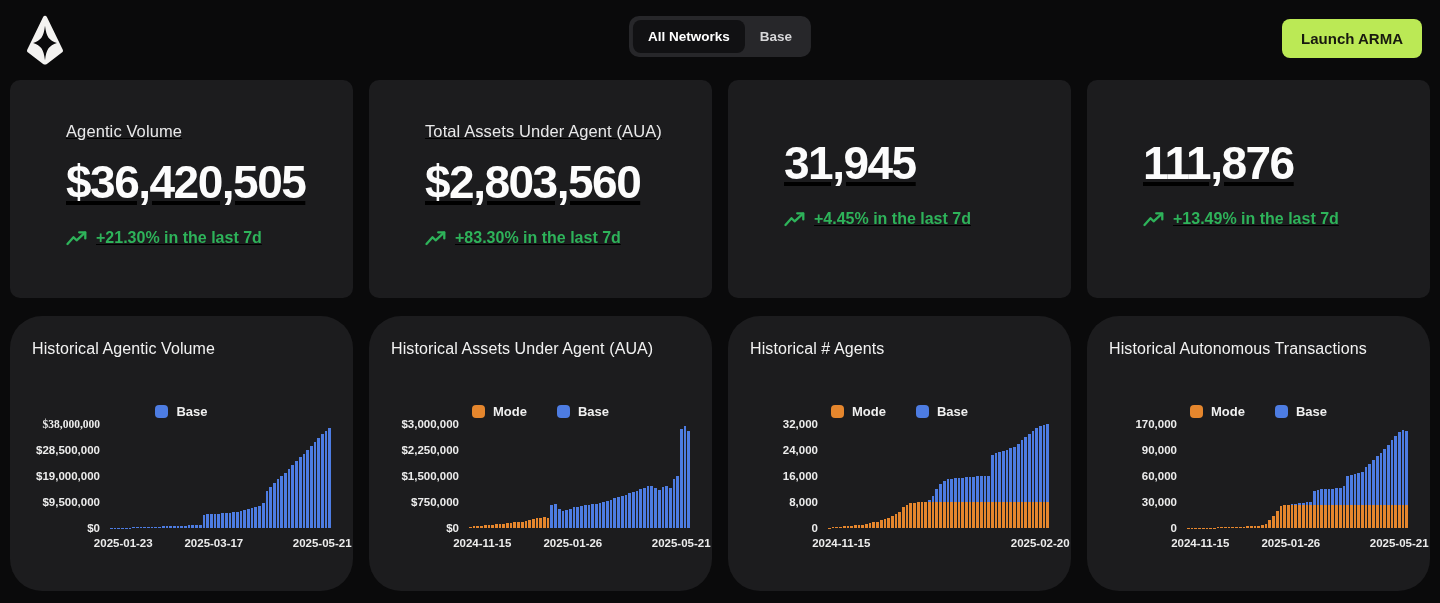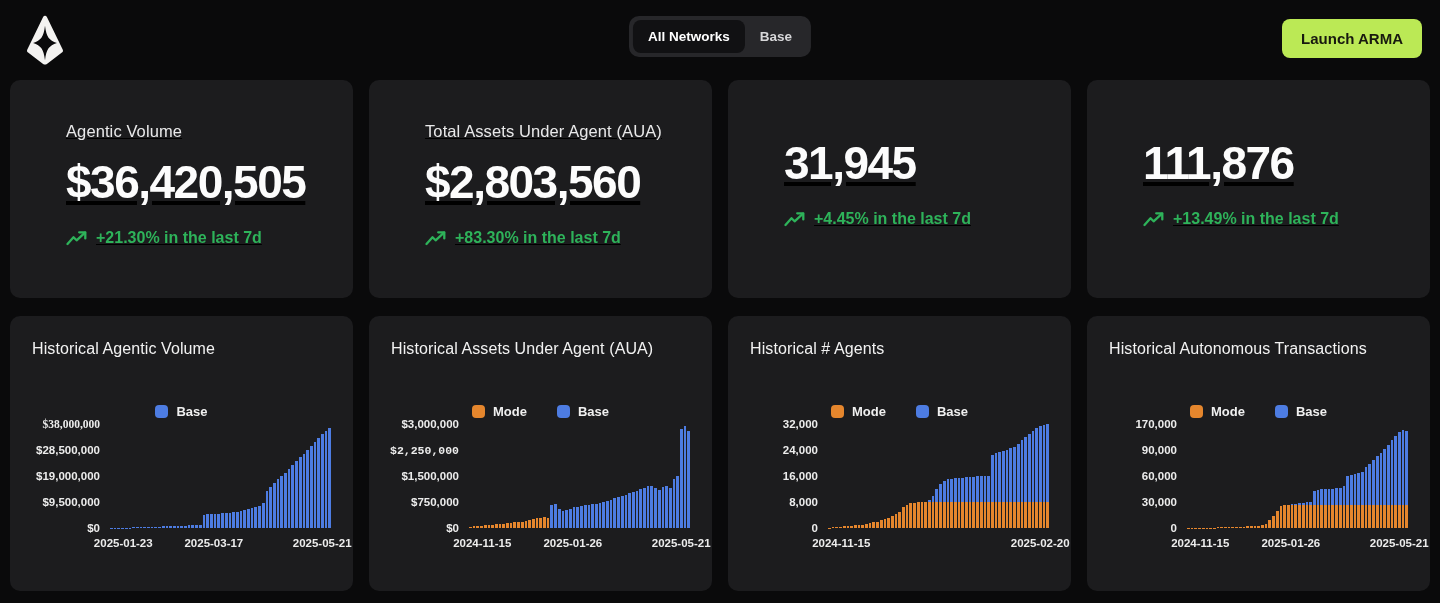--- a/index.html
+++ b/index.html
@@ -20,21 +20,21 @@
   .card { background:#1c1c1e; border-radius:10px; }
 
   
   .stat-card { height:218px; padding:42px 0 0 56px; overflow:hidden;text-decoration:underline; }
   .stat-title { font-size:16.5px; color:#e9e9ea; font-weight:normal; letter-spacing:.1px; }
   .stat-value { margin-top:14px; font-size:46px; font-weight:bold; color:#fcfcfc; letter-spacing:-1.5px; white-space:nowrap; }
   .stat-change { margin-top:20px; display:flex; align-items:center; gap:9px; font-size:16px; font-weight:bold; color:#2eb35a; }
   .trend-icon { flex:0 0 auto; }
 
   
-  .chart-card { height:275px; padding:24px 22px 0 22px; overflow:hidden; }
+  .chart-card { height:275px; padding:24px 22px 0 22px; overflow:hidden;border-radius:32px; }
   .chart-title { font-size:16px; color:#f2f2f2; font-weight:normal; letter-spacing:.1px; }
   .legend { margin-top:44px; display:flex; justify-content:center; align-items:center; gap:30px; height:18px; }
   .legend-item { display:flex; align-items:center; gap:8px; }
   .legend-swatch { width:13px; height:13px; border-radius:4px; }
   .legend-label { font-size:13px; font-weight:bold; color:#f0f0f0; }
   .chart-body { display:flex; margin-top:4px; }
   .ycol { width:78px; position:relative; height:104px; flex:0 0 auto; }
   .ytick { position:absolute; right:10px; transform:translateY(-50%); font-size:11.5px; font-weight:bold; color:#ececec; white-space:nowrap; }
   .plot { flex:1 1 auto; height:104px; display:flex; align-items:flex-end; min-width:0; }
   .bar { flex:1 0 0; margin-right:1px; display:flex; flex-direction:column; justify-content:flex-end; height:100%; min-width:0; }
@@ -325,21 +325,21 @@
             <span class="legend-label">Mode</span>
           </div>
           <div class="legend-item">
             <span class="legend-swatch" style="background: rgb(77, 124, 226);"></span>
             <span class="legend-label">Base</span>
           </div>
         </div>
         <div class="chart-body">
           <div class="ycol">
             <span class="ytick" style="top: 0%;">$3,000,000</span>
-            <span class="ytick" style="top: 25%; font-family: Liberation Mono, monospace;">$2,250,000</span>
+            <span class="ytick" style="top: 25%;">$2,250,000</span>
             <span class="ytick" style="top: 50%;">$1,500,000</span>
             <span class="ytick" style="top: 75%;">$750,000</span>
             <span class="ytick" style="top: 100%;">$0</span>
           </div>
           <div class="plot">
             <div class="bar">
               <div class="seg" style="height: 0%; background: rgb(77, 124, 226);"></div>
               <div class="seg" style="height: 1.33333%; background: rgb(229, 134, 45);"></div>
             </div>
             <div class="bar">

